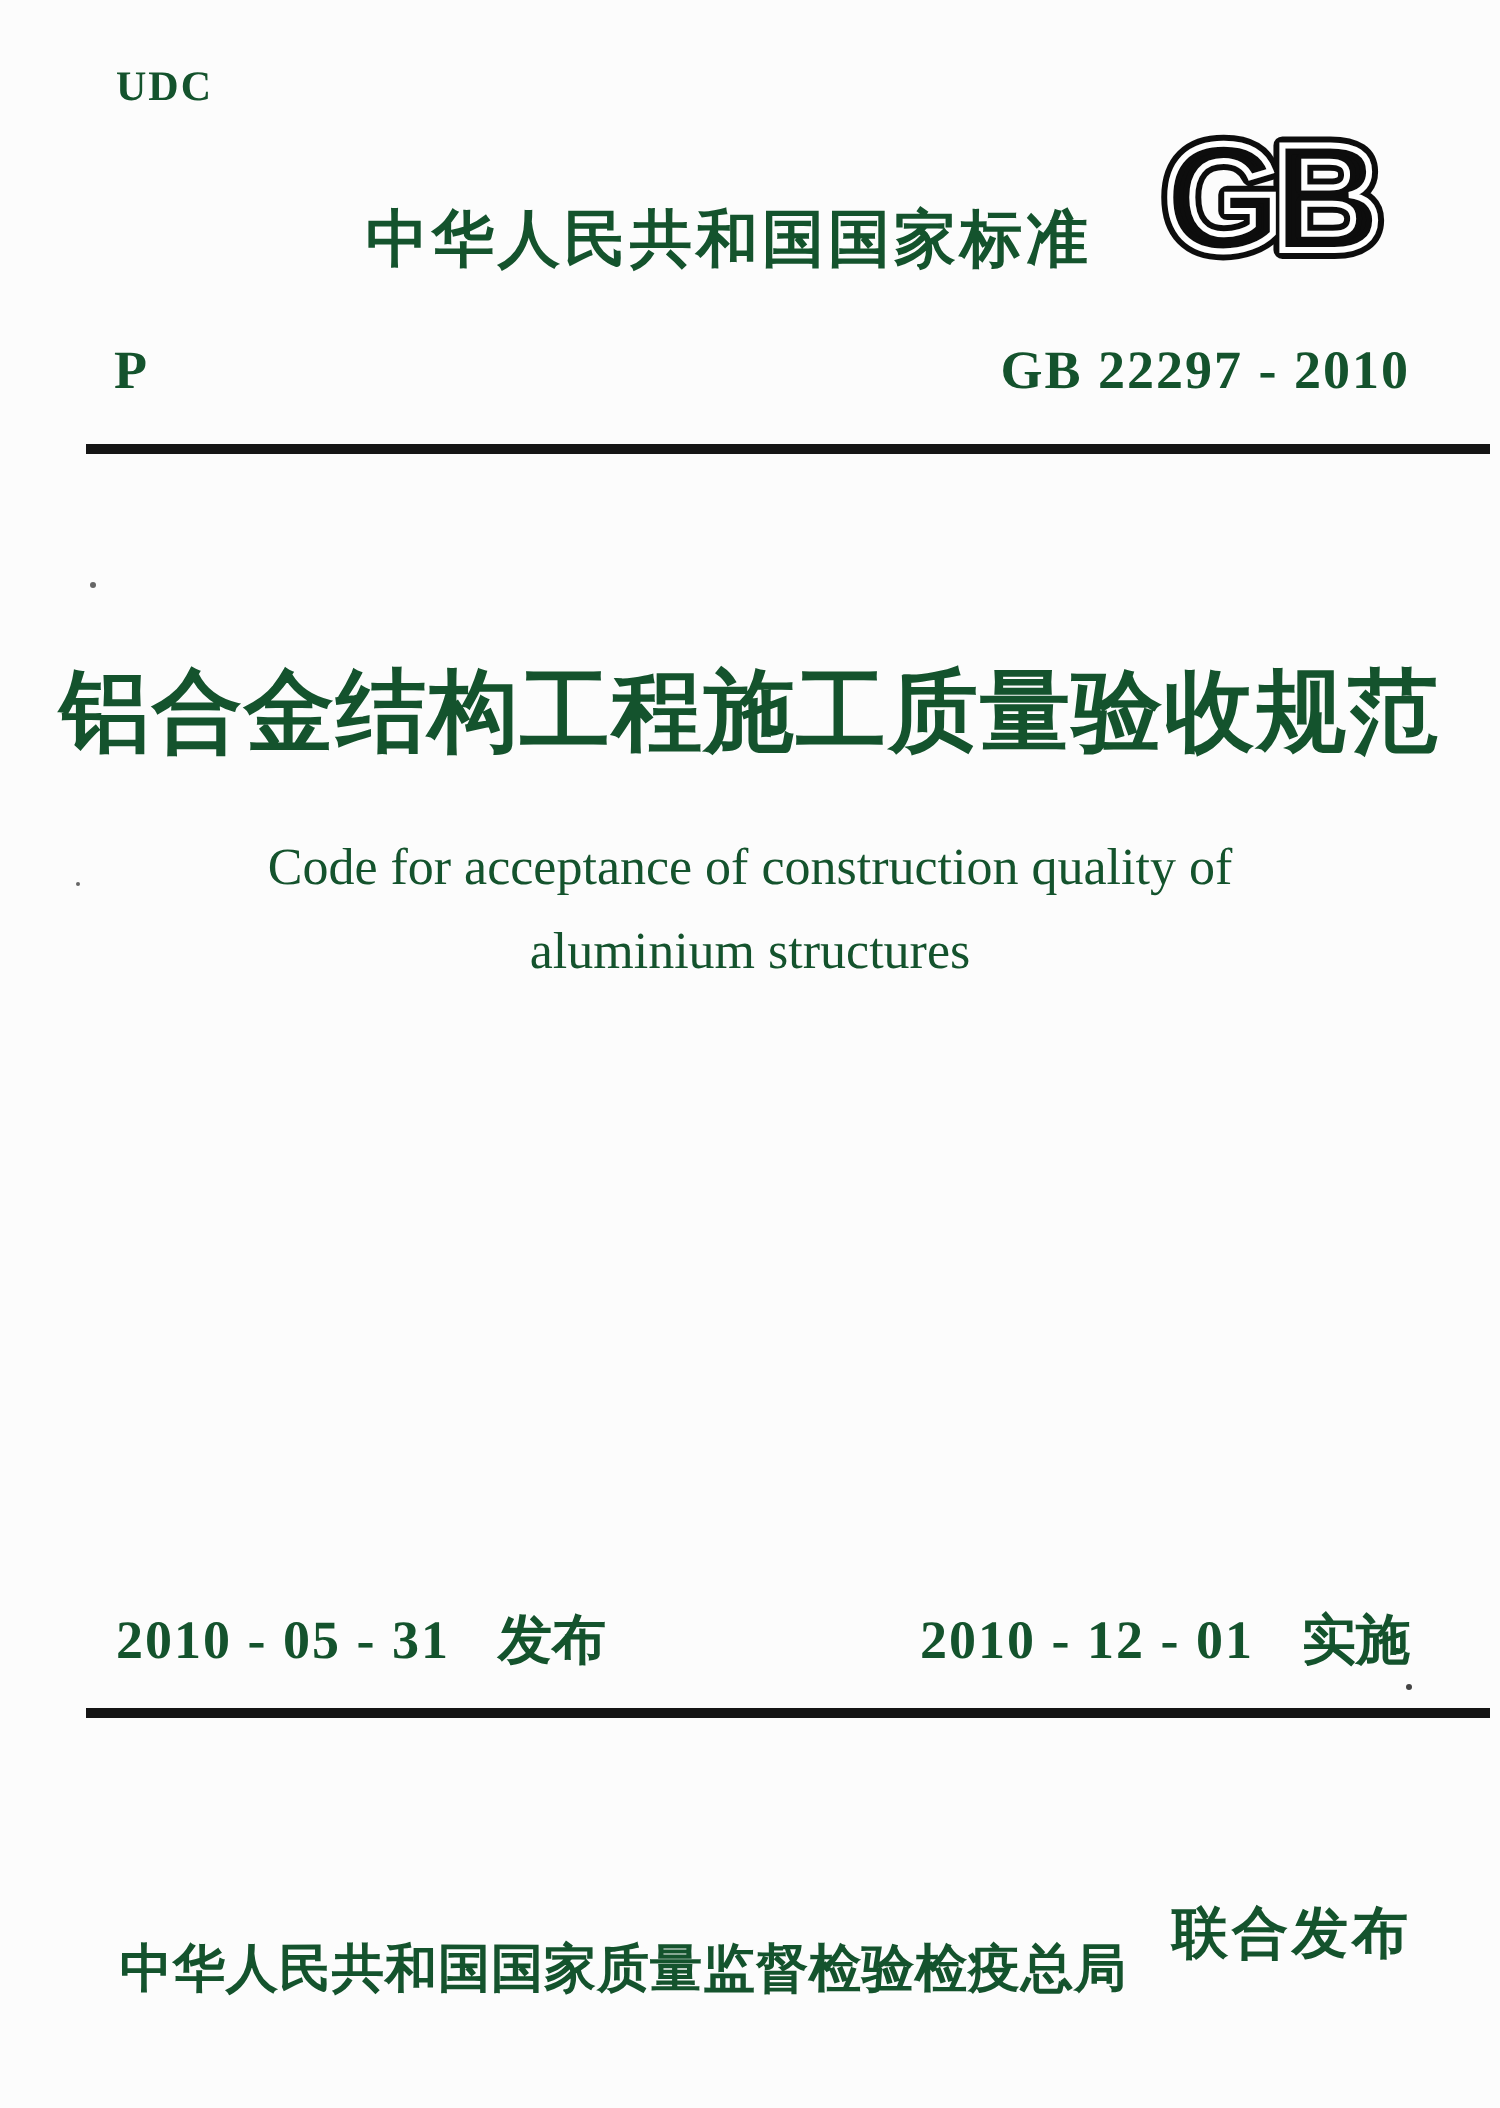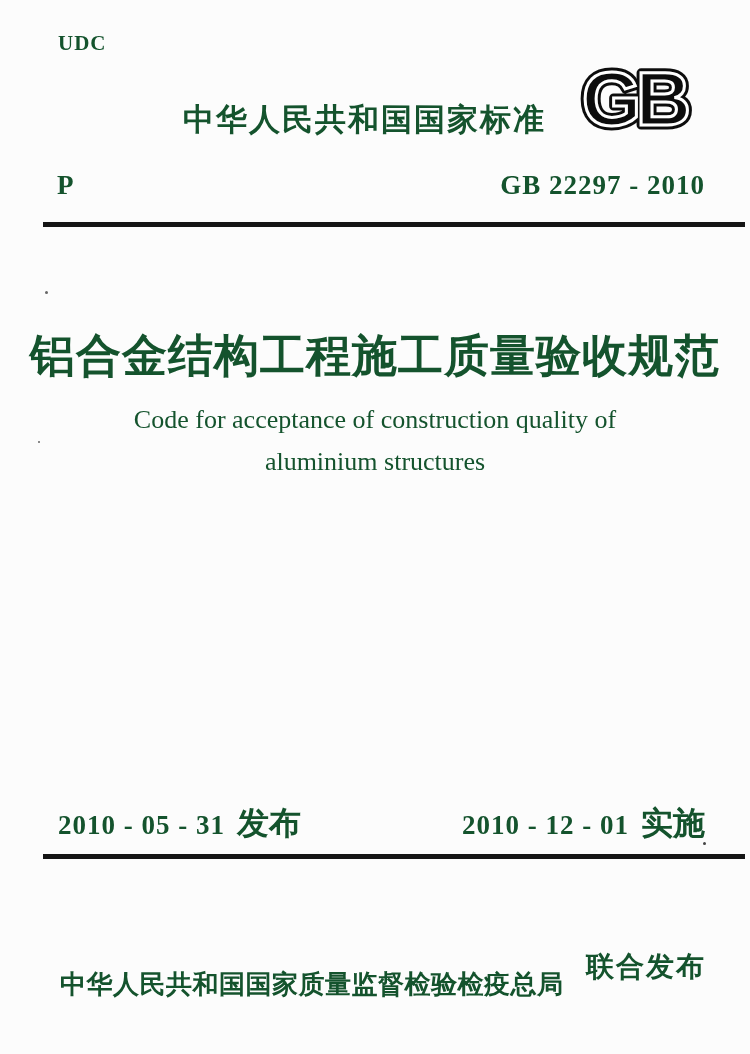--- a/index.html
+++ b/index.html
@@ -56,42 +56,42 @@
 
   .title-cn {
     left: 0; top: 326px; width: 750px;
     text-align: center;
     font-size: 45px; font-weight: bold;
     letter-spacing: 1px;
     font-family: "DejaVu Serif", "Liberation Serif", serif;
     white-space: nowrap;
   }
   .title-en {
-    left: 0; top: 399px; width: 750px;
+    left: 0; top: 413px; width: 750px;
     text-align: center;
     font-size: 26px;
     line-height: 42px;
     font-family: "Liberation Serif", "DejaVu Serif", serif;
   }
 
   .dates-row { left: 0; top: 802px; width: 750px; height: 34px; }
   .date-group {
     position: absolute; top: 0;
     white-space: nowrap;
   }
   .date-group.left-group { left: 58px; }
   .date-group.right-group { right: 45px; text-align: center; }
   .date-num {
     font-size: 27px; font-weight: bold;
     letter-spacing: 1px;
     font-family: "Liberation Serif", "DejaVu Serif", serif;
   }
   .date-label {
-    font-size: 32px; font-weight: bold;
-    margin-left: 8px;
+    font-size: 27px; font-weight: bold;
+    margin-left: 20px;
     font-family: "DejaVu Sans", "Liberation Sans", sans-serif;
   }
 
   .publisher-1 {
     left: 60px; top: 929px;
     font-size: 27px; font-weight: bold;
     letter-spacing: 6.5px;
     font-family: "DejaVu Sans", "Liberation Sans", sans-serif;
     white-space: nowrap;
   }

